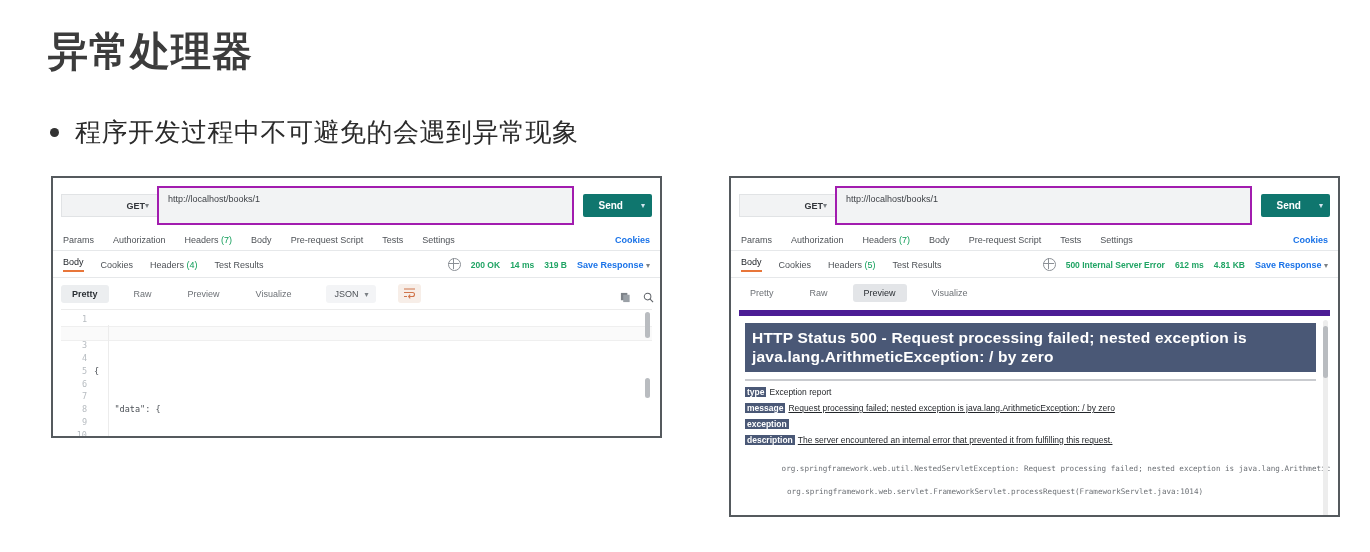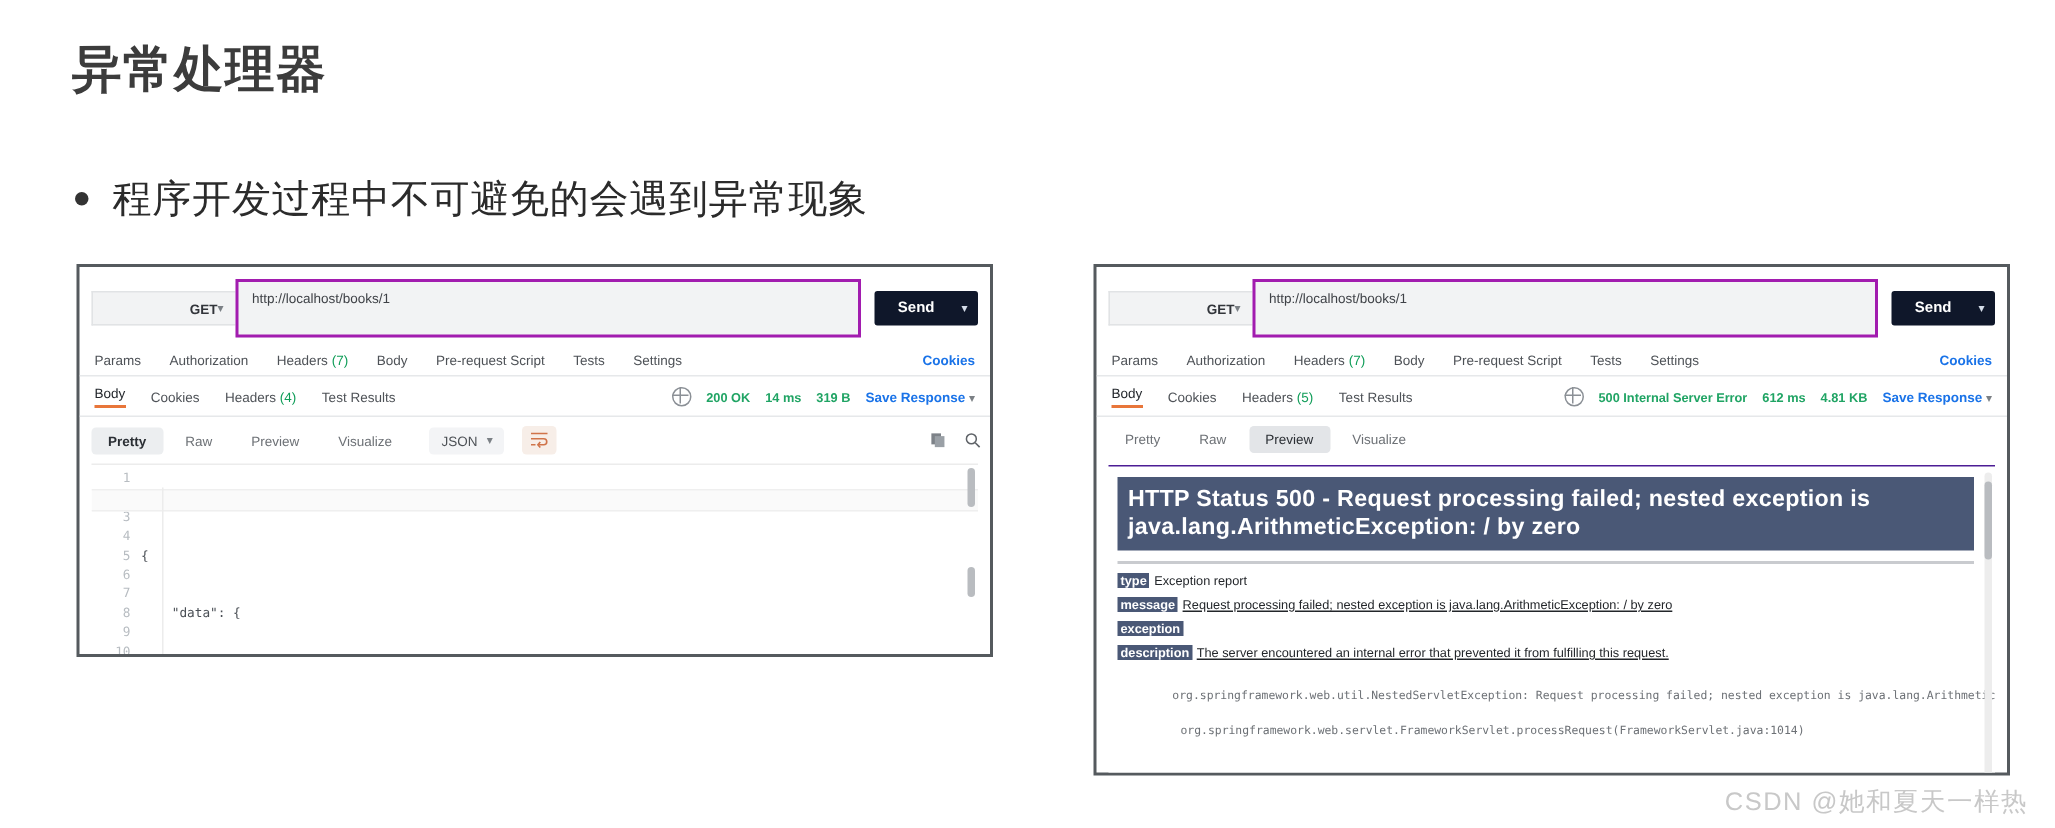--- a/index.html
+++ b/index.html
@@ -7,21 +7,21 @@
     width: 1370px; height: 552px;
     background: #ffffff;
     font-family: "Liberation Sans", "DejaVu Sans", sans-serif;
     overflow: hidden;
   }
   .slide { position: relative; width: 1370px; height: 552px; background:#fff; }
 
   
   .slide-title {
     position: absolute; left: 48px; top: 24px;
-    font-size: 33px; font-weight: bold; color: #3c3c3c;
+    font-size: 40px; font-weight: bold; color: #3c3c3c;
     letter-spacing: 1px;
   }
   .bullet-row {
     position: absolute; left: 50px; top: 115px;
     display: flex; align-items: center; gap: 16px;
   }
   .bullet-dot {
     width: 9px; height: 9px; border-radius: 50%; background: #333;
     flex: 0 0 auto;
   }
@@ -48,21 +48,21 @@
     background: #f2f3f4; border: 1px solid #e1e3e5; border-right: none;
     box-sizing: border-box; font-size: 9px; font-weight: bold; color: #32353a;
   }
   .url-box {
     flex: 1; height: 39px; line-height: 23px; padding: 0 9px;
     background: #f2f3f4; border: 2px solid #a21caf;
     box-sizing: border-box; font-size: 9px; color: #3f4247;
   }
   .send-btn {
     display: flex; align-items: center; height: 23px; margin-left: 9px;
-    background: #0f172a; color: #fff; border-radius: 2px; overflow: hidden;
+    background: #0f766e; color: #fff; border-radius: 2px; overflow: hidden;
   }
   .send-btn .lbl { padding: 0 16px; font-size: 10px; font-weight: bold; line-height: 23px; }
   .send-btn .cav { padding: 0 7px 0 2px; font-size: 8px; line-height: 23px; opacity:.9; }
   .caret { font-size: 8px; color: #7b8085; }
   .caret-w { color:#eaf2fd; }
 
   
   .req-tabs {
     display: flex; gap: 19px;
     padding: 4px 10px 5px 10px;
@@ -91,21 +91,21 @@
     border: 1px solid #8b9096; position: relative;
   }
   .globe:before{content:"";position:absolute;left:4px;top:-1px;width:1px;height:11px;background:#8b9096;}
   .globe:after{content:"";position:absolute;left:-1px;top:4px;width:11px;height:1px;background:#8b9096;}
   .ok { color: #20a464; font-weight: bold; }
   .muted-g { color: #20a464; font-weight: bold; }
   .save-resp { color: #1a73e8; font-weight: bold; font-size: 9px; }
 
   
   .body-tools {
-    display: flex; align-items: center; gap: 4px;
+    display: flex; align-items: flex-end; gap: 14px;
     padding: 6px 2px 6px 8px;
   }
   .bt {
     padding: 4px 11px; font-size: 9px; color: #6d7176; border-radius: 3px;
   }
   .bt.active { background: #eceef0; color: #2b2f34; font-weight: bold; }
   .bt.active-gray { background: #e3e5e8; color: #2b2f34; }
   .fmt-box {
     display:flex;align-items:center;gap:6px;
     margin-left: 10px; padding: 4px 8px; background:#f3f4f6; border-radius: 3px; font-size: 9px; color:#4d5156;
@@ -133,21 +133,21 @@
   }
   .codelines .ln { position: relative; }
   .guideline { position:absolute; left:14px; top:12px; bottom:10px; width:1px; background:#ececec;}
 
   .vbar { position: absolute; right: 2px; width: 5px; background: #ededed; border-radius: 3px; }
   .vthumb { position:absolute; right:2px; width:5px; background:#b9bcc0; border-radius:3px; }
 
   
   .preview-area {
     position: relative; margin: 2px 8px 0 8px; height: 219px;
-    border-top: 1px solid #4c1d95; background:#fff; overflow:hidden;
+    border-top: 6px solid #4c1d95; background:#fff; overflow:hidden;
   }
   .err-banner {
     margin: 7px 14px 0 6px; background: #4a5876; color: #fff;
     font-size: 15.5px; font-weight: bold; line-height: 19px;
     padding: 5px 7px 6px 7px; letter-spacing: .2px;
   }
   .hr-line { margin: 7px 14px 0 6px; border-top: 2px solid #c9cbcf; }
   .kv { margin: 6px 6px 0 6px; font-size: 8.5px; color: #23262a; }
   .kv .lab {
     background: #4a5876; color: #fff; font-weight: bold; padding: 0 2px; margin-right: 3px; text-align: right;
@@ -350,14 +350,13 @@
         
         
         
       </div>
 
       <div class="vbar" style="top:4px;bottom:4px;"></div>
       <div class="vthumb" style="top:10px;height:52px;"></div>
     </div>
   </div>
 
-  <div class="wm">CSDN @她和夏天一样热</div>
 </div>
 
 </body></html>

